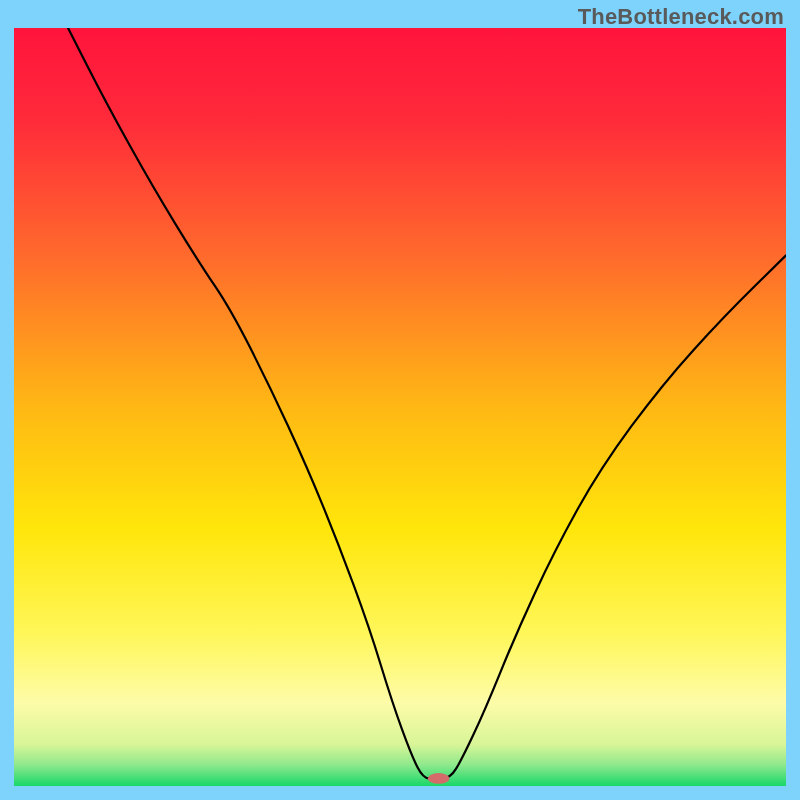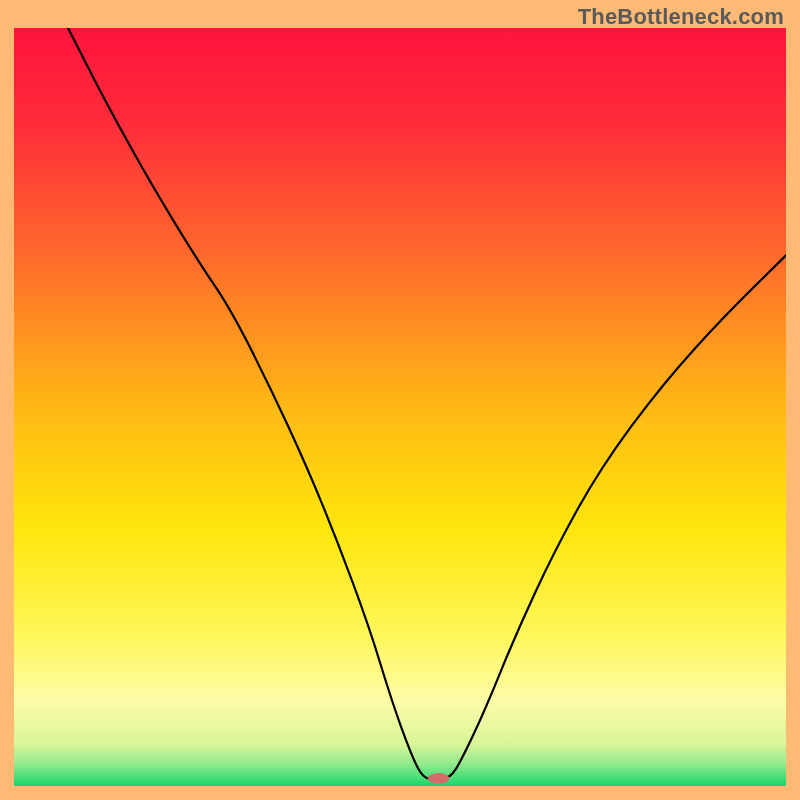--- a/index.html
+++ b/index.html
@@ -8,21 +8,21 @@
     width: 800px;
     height: 800px;
     background: #000;
     overflow: hidden;
     font-family: Arial, Helvetica, sans-serif;
   }
   .container {
     position: relative;
     width: 800px;
     height: 800px;
-    background: #fdba74;
+    background: #7dd3fc;
   }
   .watermark {
     position: absolute;
     top: 4px;
     right: 16px;
     color: #5a5a5a;
     font-size: 22px;
     font-weight: 600;
     letter-spacing: 0.2px;
     z-index: 10;

